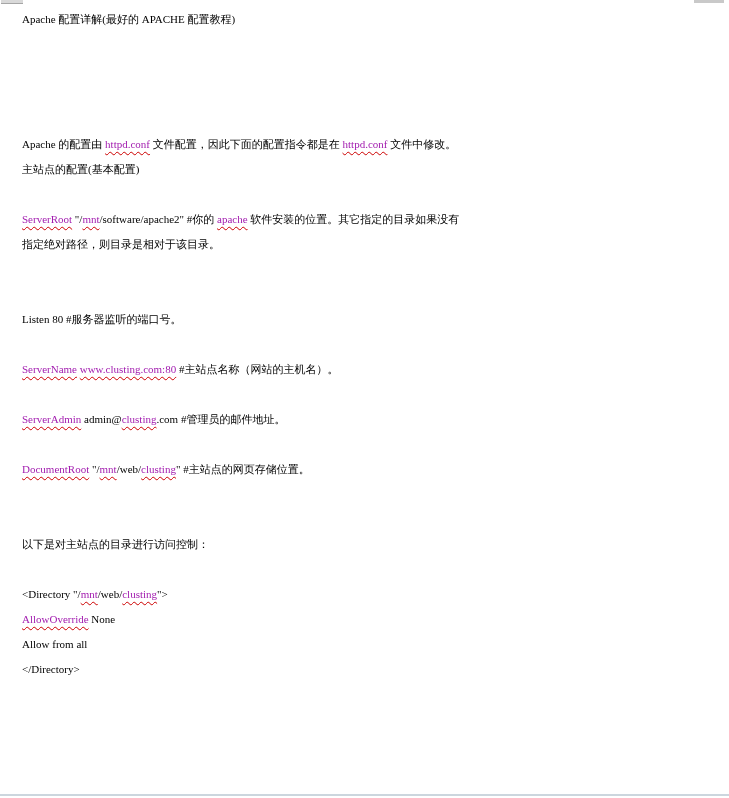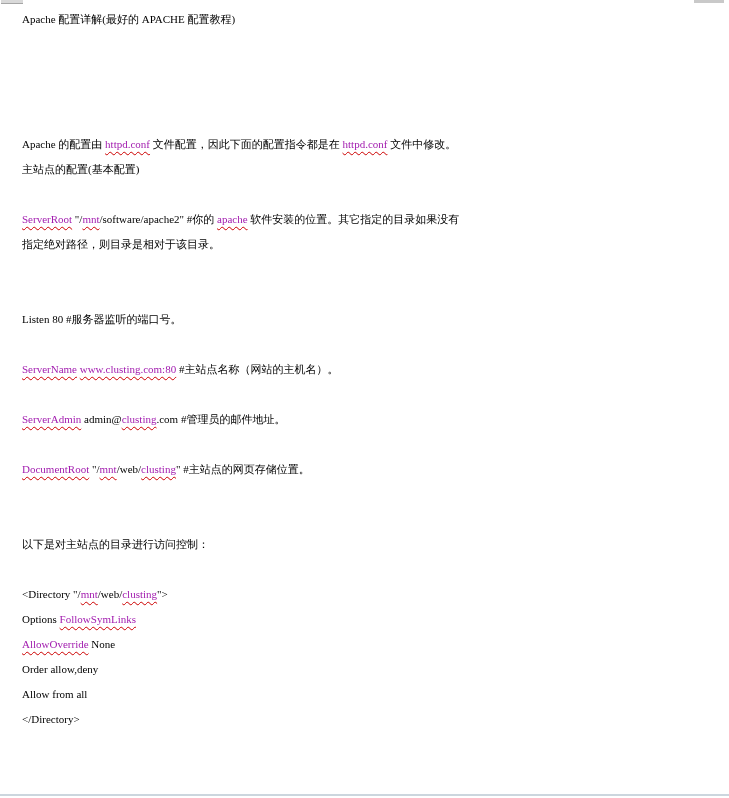--- a/index.html
+++ b/index.html
@@ -78,20 +78,18 @@
       <div class="line"><span class="spell">ServerName</span><span class="run"> </span><span class="spell">www.clusting.com:80</span><span class="run"> #主站点名称（网站的主机名）。</span></div>
       <div class="line blank"></div>
       <div class="line"><span class="spell">ServerAdmin</span><span class="run"> admin@</span><span class="spell">clusting</span><span class="run">.com #管理员的邮件地址。</span></div>
       <div class="line blank"></div>
       <div class="line"><span class="spell">DocumentRoot</span><span class="run"> "/</span><span class="spell">mnt</span><span class="run">/web/</span><span class="spell">clusting</span><span class="run">" #主站点的网页存储位置。</span></div>
       <div class="line blank"></div>
       <div class="line blank"></div>
       <div class="line"><span class="run">以下是对主站点的目录进行访问控制：</span></div>
       <div class="line blank"></div>
       <div class="line"><span class="run">&lt;Directory "/</span><span class="spell">mnt</span><span class="run">/web/</span><span class="spell">clusting</span><span class="run">"&gt;</span></div>
-      <div class="line"><span class="run">Options </span><span class="spell">FollowSymLinks</span></div>
       <div class="line"><span class="spell">AllowOverride</span><span class="run"> None</span></div>
-      <div class="line"><span class="run">Order allow,deny</span></div>
       <div class="line"><span class="run">Allow from all</span></div>
       <div class="line"><span class="run">&lt;/Directory&gt;</span></div>
     </div>
   <div class="bottom-rule" style="background: rgb(204, 214, 222);"></div>
 </div>
 
 </body></html>

